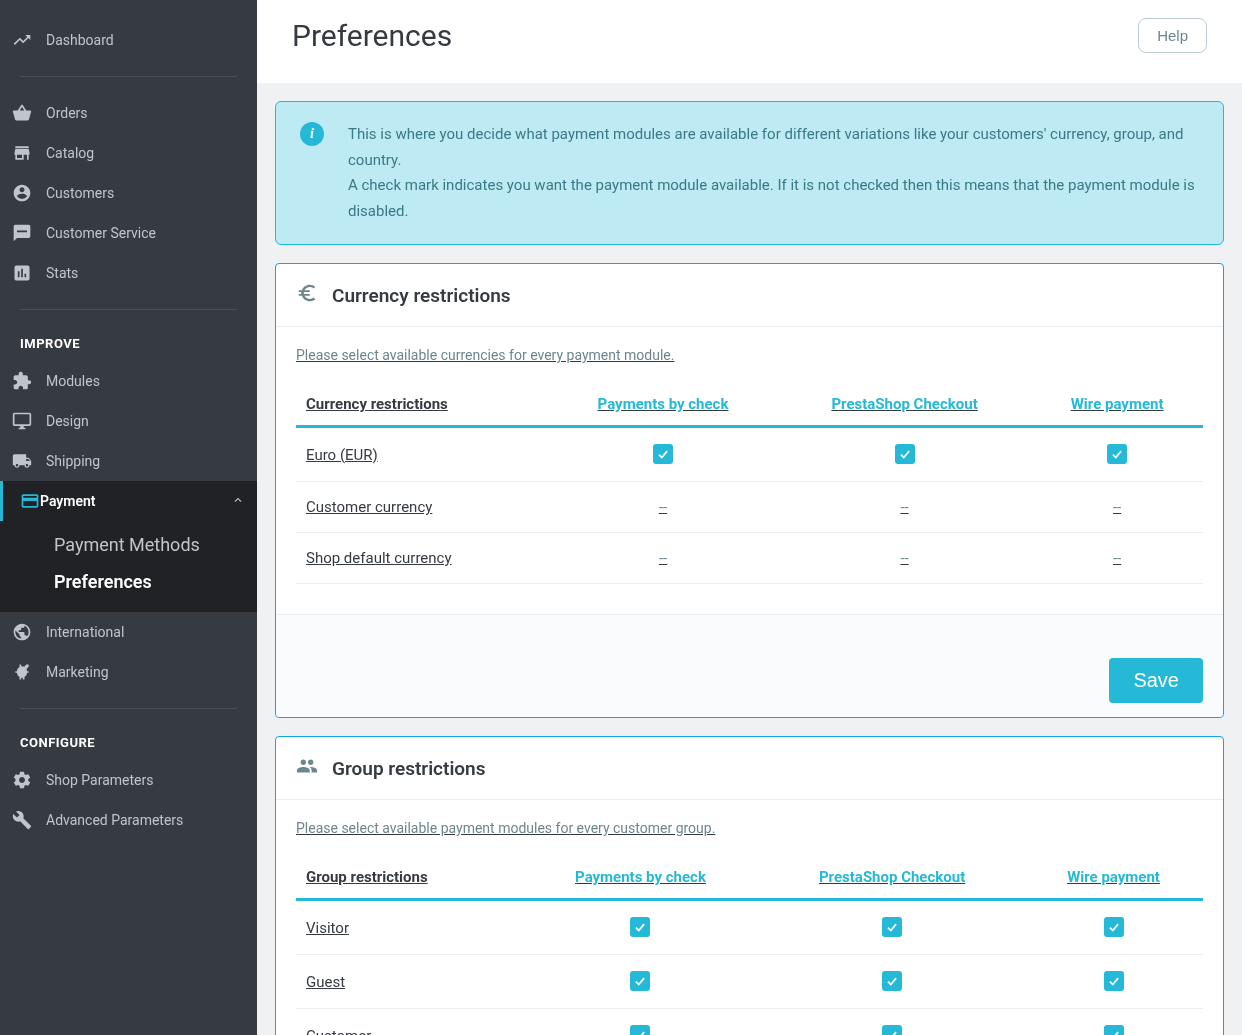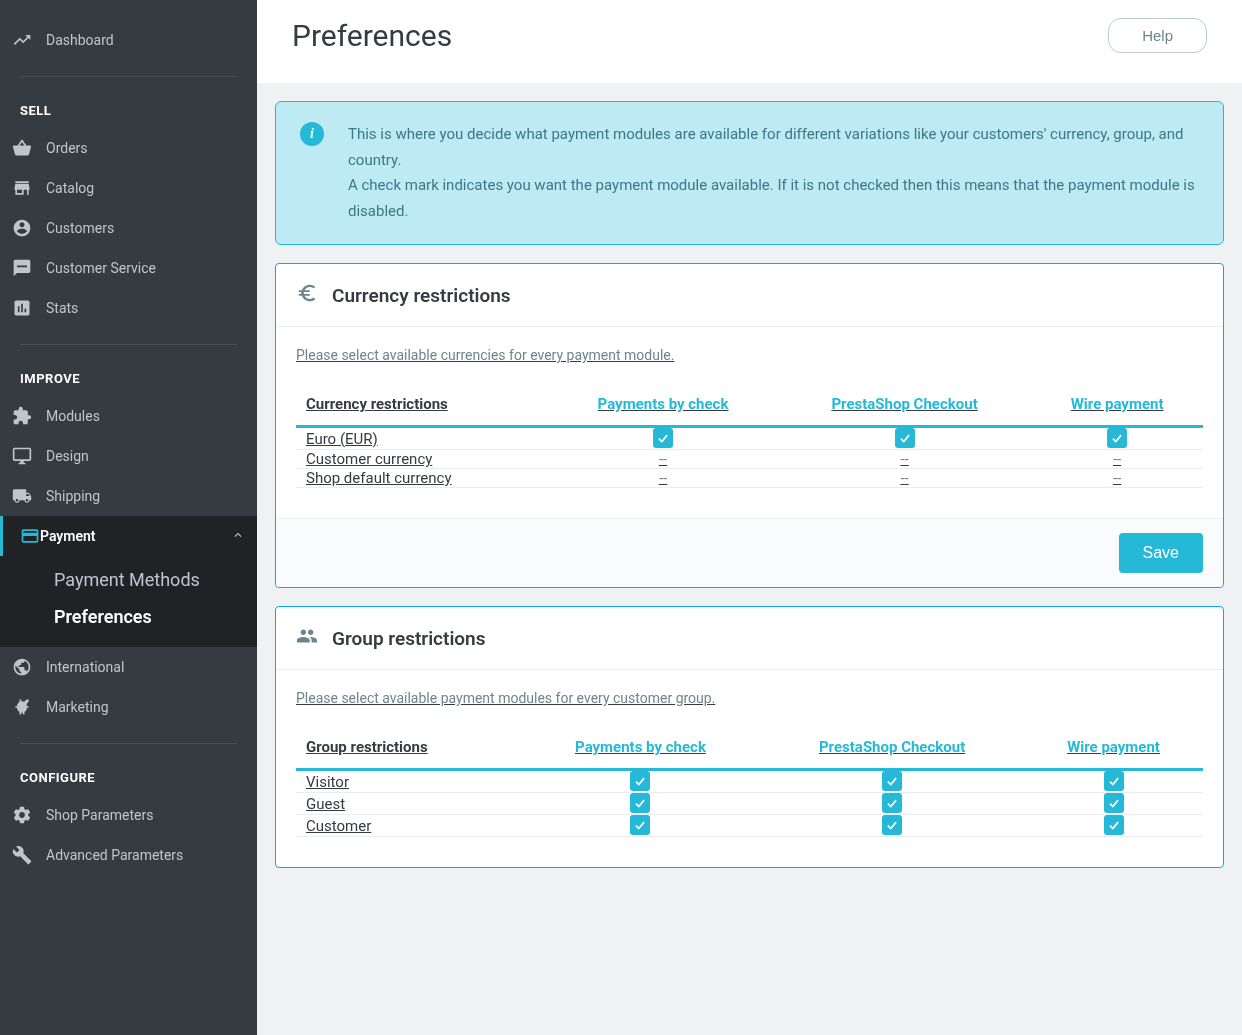--- a/index.html
+++ b/index.html
@@ -21,65 +21,64 @@
     .sidebar-section { padding: 10px 20px; color: #fff; font-weight: 700; font-size: 13px; letter-spacing: 0.5px; }
     .sidebar-sub { background: #202226; padding: 5px 0 12px; }
     .sidebar-sub-item { padding: 8px 20px 8px 54px; color: #c0c5cc; font-size: 18px; cursor: pointer; }
     .sidebar-sub-item.active { color: #fff; font-weight: 600; }
     .chevron-icon svg { width: 14px; height: 14px; fill: #c0c5cc; }
     
     
     .main { flex: 1; background: #fff; display: flex; flex-direction: column; }
     .header { display: flex; justify-content: space-between; align-items: center; padding: 18px 35px 30px; }
     .page-title { font-size: 30px; font-weight: 400; color: #363a41; }
-    .help-btn { border: 1px solid #bbcdd2; background: #fff; padding: 8px 33px; border-radius: 13px; color: #6c868e; font-size: 15px; cursor: pointer; }
+    .help-btn { border: 1px solid #bbcdd2; background: #fff; padding: 8px 18px; border-radius: 8px; color: #6c868e; font-size: 15px; cursor: pointer; }
     
     .content { background: #eff1f2; padding: 18px; flex: 1; }
     
     .info-box { background: #beeaf3; border: 1px solid #25b9d7; border-radius: 6px; padding: 20px 24px; display: flex; gap: 24px; margin-bottom: 18px; }
     .info-icon { width: 24px; height: 24px; border-radius: 50%; background: #25b9d7; color: #fff; display: flex; align-items: center; justify-content: center; font-weight: 700; flex-shrink: 0; font-family: Georgia, serif; font-style: italic; font-size: 14px; }
     .info-text { color: #3a7a87; font-size: 15px; line-height: 1.7; }
     
     .panel { background: #fff; border-radius: 4px; margin-bottom: 18px; border: 1px solid #0ea5e9; }
     .panel-head { display: flex; align-items: center; gap: 14px; padding: 18px 20px; border-bottom: 1px solid #ebeef0; }
     .panel-head-icon svg { width: 22px; height: 22px; fill: #6c868e; }
     .panel-title { font-size: 19px; font-weight: 600; color: #363a41; }
     .panel-body { padding: 20px 20px 30px; text-decoration: underline; }
     .panel-desc { color: #6c868e; font-size: 14px; margin-bottom: 20px; }
     .panel-footer { padding: 14px 20px; border-top: 1px solid #ebeef0; display: flex; justify-content: flex-end; background: #fafbfc; border-radius: 0 0 4px 4px; }
-    .save-btn { background: #25b9d7; color: #fff; border: none; padding: 11px 24px; border-radius: 4px; font-size: 16px; font-weight: 500; cursor: pointer; }
+    .save-btn { background: #25b9d7; color: #fff; border: none; padding: 11px 24px; border-radius: 4px; font-size: 20px; font-weight: 500; cursor: pointer; margin-top: 29px; }
     
     table { width: 100%; border-collapse: collapse; }
     thead th { text-align: left; padding: 12px 10px; font-size: 15px; font-weight: 700; }
     thead th:first-child { color: #363a41; }
     thead th.col-module { color: #25b9d7; text-align: center; }
     thead tr { border-bottom: 3px solid #25b9d7; }
     tbody tr { border-bottom: 1px solid #ebeef0; }
-    tbody td { padding: 0 10px; font-size: 15px; color: #363a41; }
+    tbody td { padding: 16px 10px; font-size: 15px; color: #363a41; }
     tbody td.cell-center { text-align: center; color: #6c868e; }
     .checkbox-check { display: inline-flex; width: 20px; height: 20px; background: #25b9d7; border-radius: 3px; align-items: center; justify-content: center; cursor: pointer; }
     .checkbox-check svg { width: 14px; height: 14px; stroke: #fff; stroke-width: 3; fill: none; }
     .dash { color: #6c868e; }
   </style>
 </head>
 <body>
 
 <div class="layout">
 
   <div class="sidebar">
     <div class="sidebar-item">
       <span class="icon">
           <svg viewBox="0 0 24 24">
             <path d="M16 6l2.29 2.29-4.88 4.88-4-4L2 16.59 3.41 18l6-6 4 4 6.3-6.29L22 12V6z"></path>
           </svg>
         </span>
       <span class="sidebar-label">Dashboard</span>
     </div>
     <div class="sidebar-divider"></div>
-    <div class="sidebar-section">SELL</div>
     <div class="sidebar-item">
       <span class="icon">
           <svg viewBox="0 0 24 24">
             <path d="M22 9h-4.79l-4.38-6.56a.993.993 0 0 0-1.66 0L6.79 9H2c-.55 0-1 .45-1 1 0 .09.01.18.04.27l2.54 9.27c.23.84 1 1.46 1.92 1.46h13c.92 0 1.69-.62 1.93-1.46l2.54-9.27L23 10c0-.55-.45-1-1-1zM12 4.8L14.8 9H9.2L12 4.8z"></path>
           </svg>
         </span>
       <span class="sidebar-label">Orders</span>
     </div>
     <div class="sidebar-item">
       <span class="icon">

